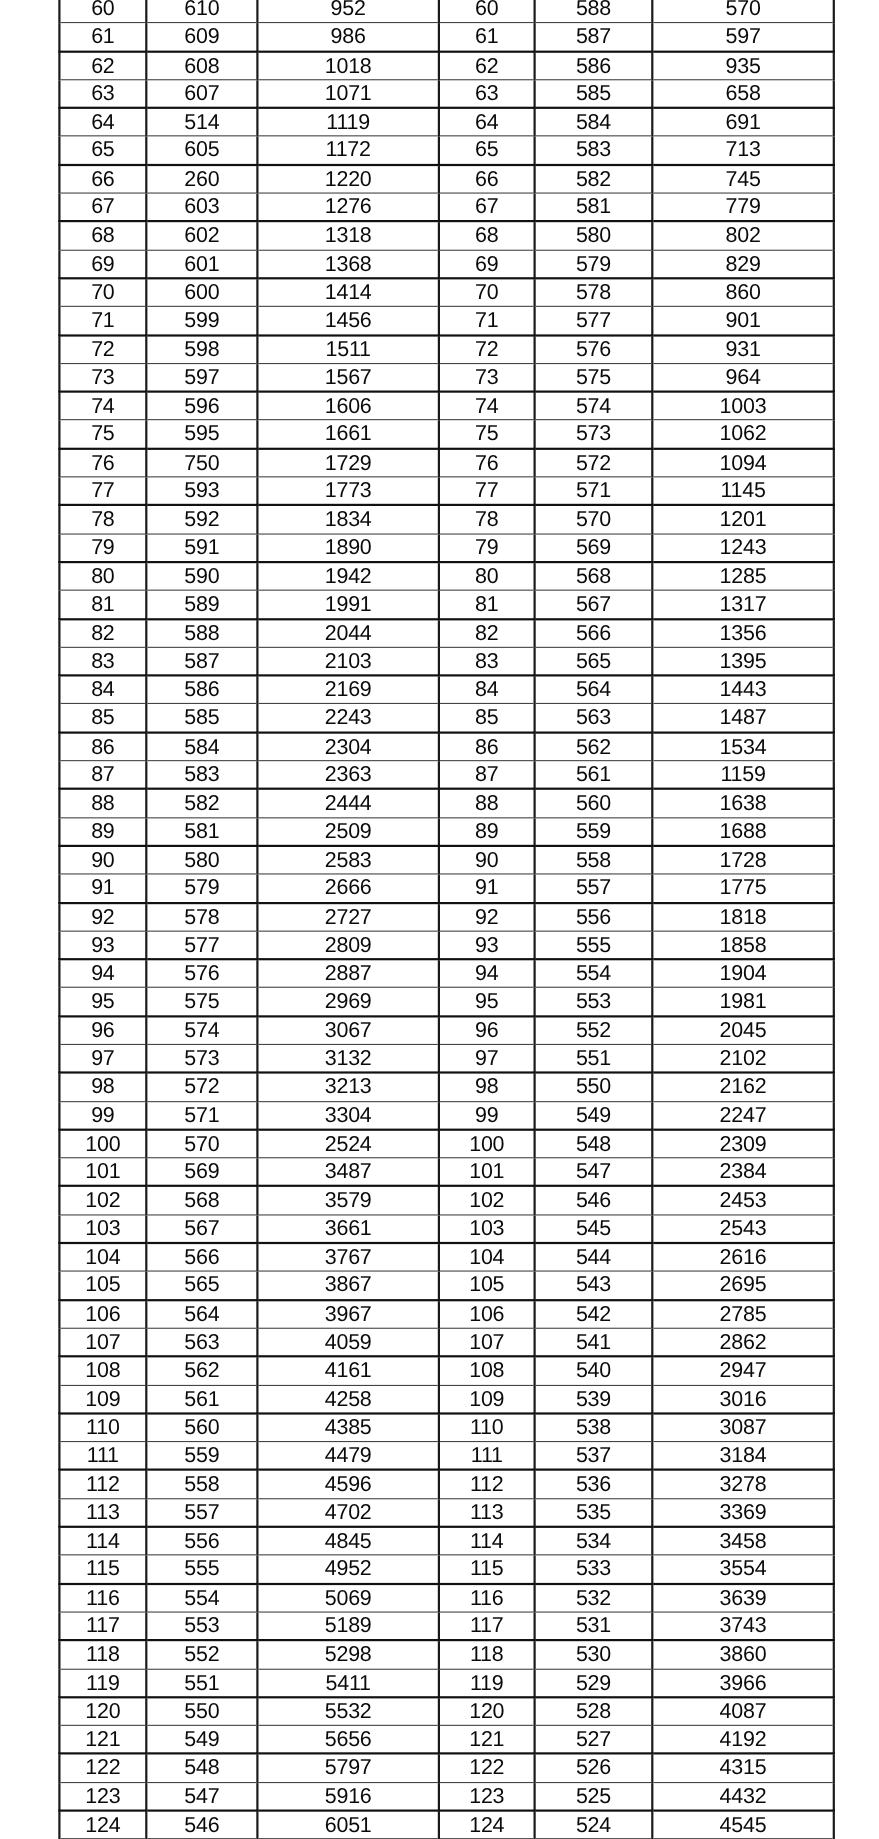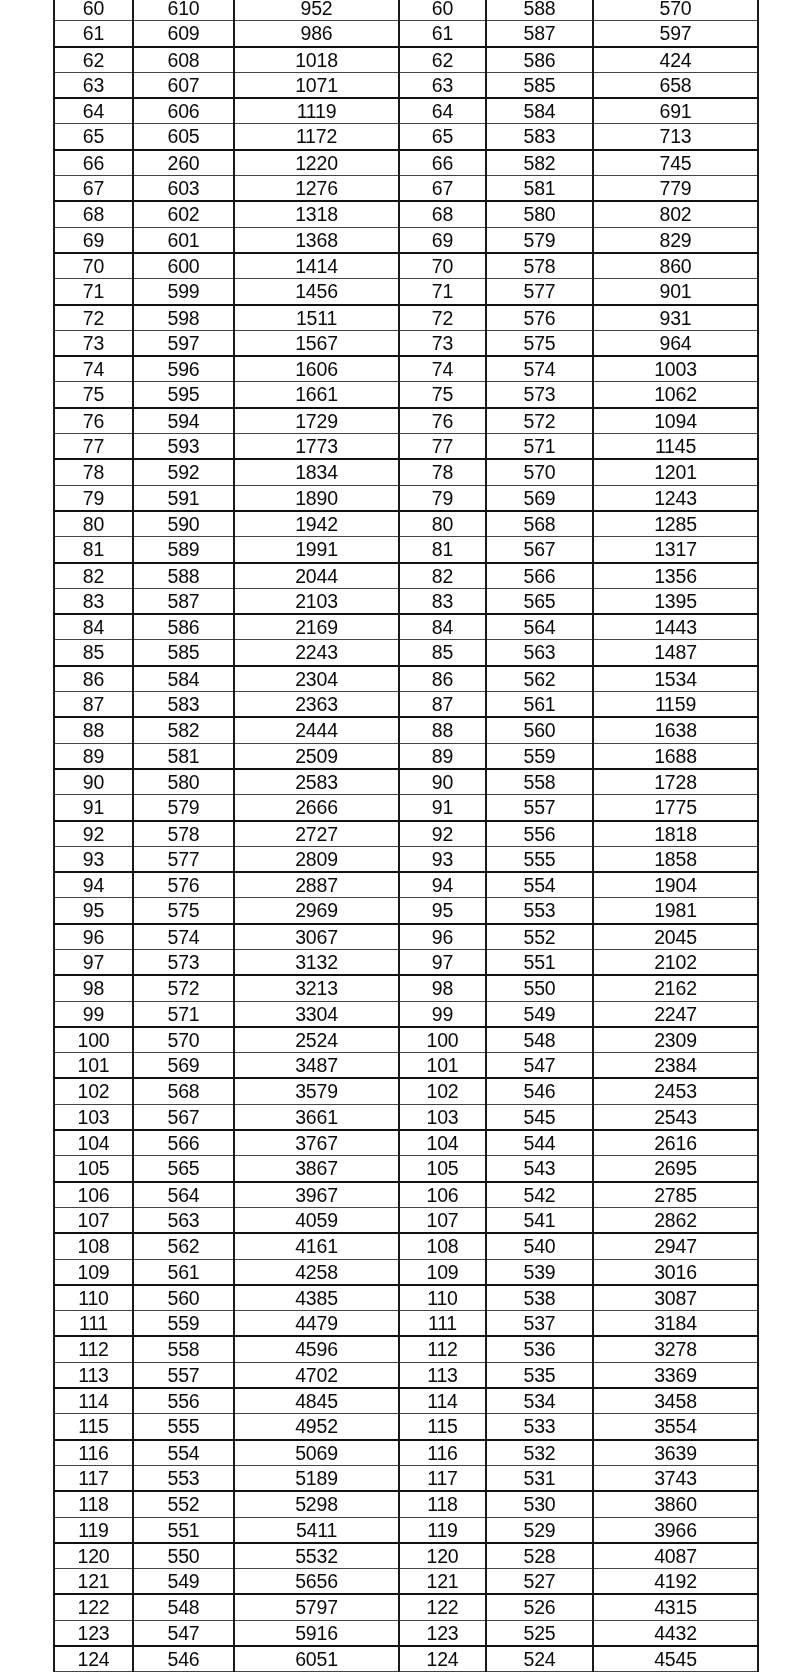--- a/index.html
+++ b/index.html
@@ -91,33 +91,33 @@
           <td>61</td>
           <td>587</td>
           <td>597</td>
         </tr>
         <tr>
           <td>62</td>
           <td>608</td>
           <td>1018</td>
           <td>62</td>
           <td>586</td>
-          <td>424</td>
+          <td>935</td>
         </tr>
         <tr class="heavy">
           <td>63</td>
           <td>607</td>
           <td>1071</td>
           <td>63</td>
           <td>585</td>
           <td>658</td>
         </tr>
         <tr>
           <td>64</td>
-          <td>606</td>
+          <td>514</td>
           <td>1119</td>
           <td>64</td>
           <td>584</td>
           <td>691</td>
         </tr>
         <tr class="heavy">
           <td>65</td>
           <td>605</td>
           <td>1172</td>
           <td>65</td>
@@ -199,21 +199,21 @@
         <tr class="heavy">
           <td>75</td>
           <td>595</td>
           <td>1661</td>
           <td>75</td>
           <td>573</td>
           <td>1062</td>
         </tr>
         <tr>
           <td>76</td>
-          <td>594</td>
+          <td>750</td>
           <td>1729</td>
           <td>76</td>
           <td>572</td>
           <td>1094</td>
         </tr>
         <tr class="heavy">
           <td>77</td>
           <td>593</td>
           <td>1773</td>
           <td>77</td>

